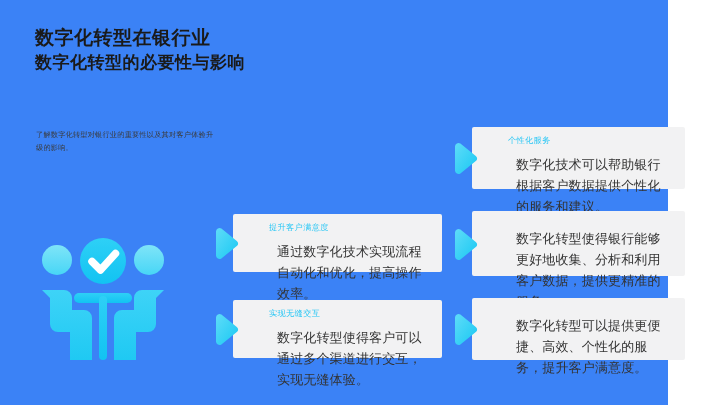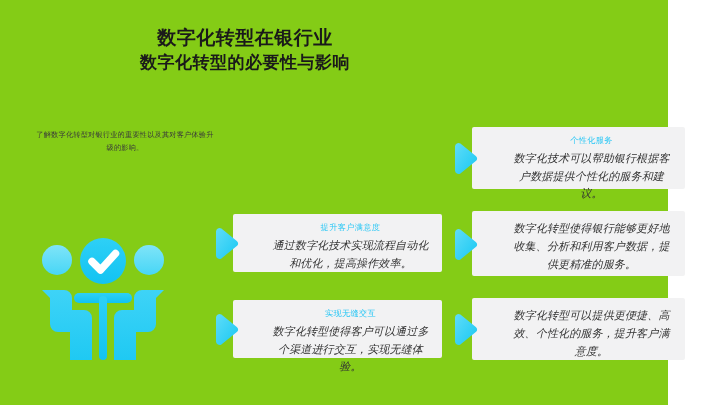--- a/index.html
+++ b/index.html
@@ -11,22 +11,21 @@
     width: 720px;
     height: 405px;
     overflow: hidden;
     font-family: "Liberation Sans", "DejaVu Sans", sans-serif;
     -webkit-font-smoothing: antialiased;
   }
   .slide {
     position: relative;
     width: 668px;
     height: 405px;
-    background: #84cc16;
-    text-align: center;
+    background: #3b82f6;
   }
 
   
   .header {
     position: absolute;
     left: 35px;
     top: 26px;
     width: 420px;
   }
   .title-line1 {
@@ -83,26 +82,25 @@
   }
   .card-title {
     font-size: 8.2px;
     font-weight: normal;
     color: #2ac7f5;
     letter-spacing: 0.35px;
     line-height: 1.2;
     margin: 0 0 4px 0;
   }
   .card-body {
-    font-size: 11px;
+    font-size: 13px;
     line-height: 1.62;
     color: #333333;
     letter-spacing: 0.15px;
-    margin: 0;
-    font-style: italic;
+    margin: 8px;
   }
 
   
   .arrow {
     position: absolute;
     left: -22px;
     top: 50%;
     transform: translateY(-50%);
     width: 30px;
     height: 32px;

